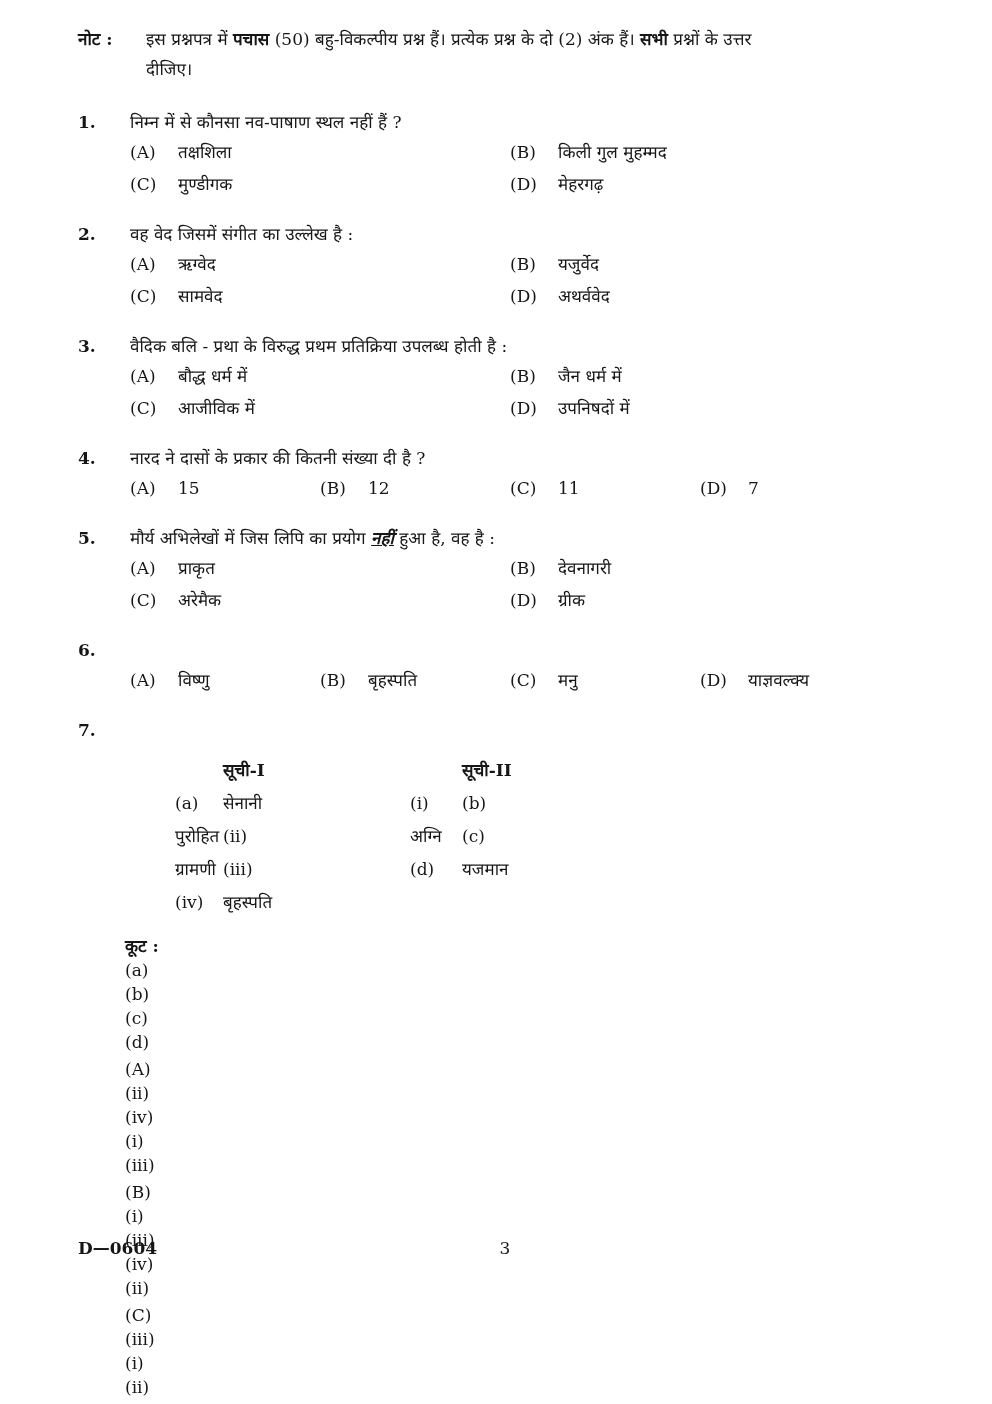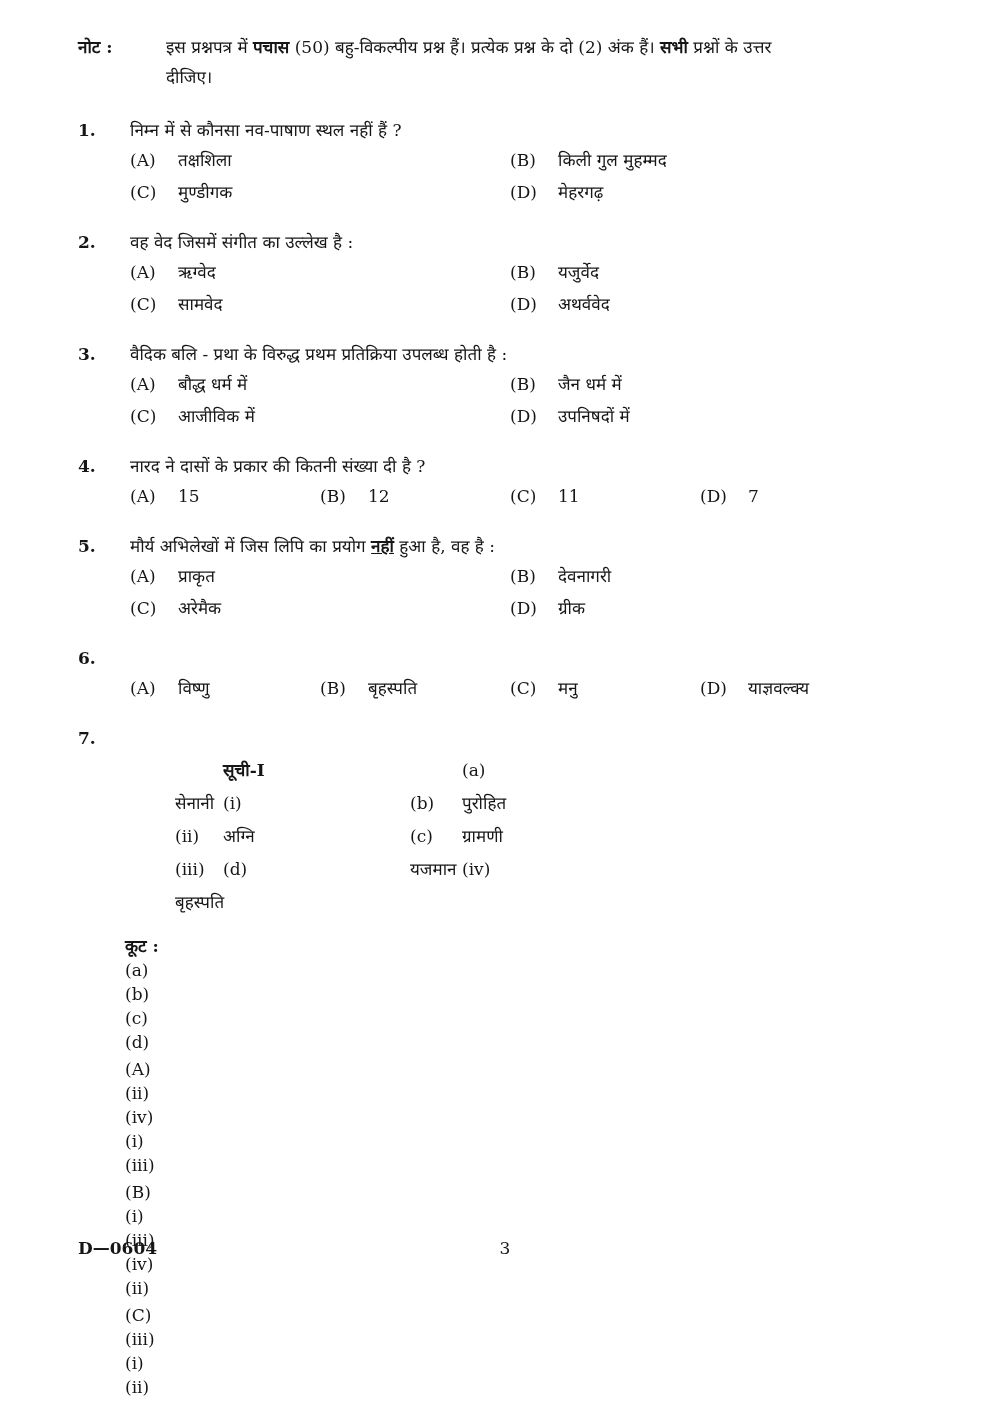--- a/index.html
+++ b/index.html
@@ -12,37 +12,37 @@
     font-family:"DejaVu Serif","Liberation Serif",serif;
     font-size:17px;
     line-height:24px;
     overflow:hidden;
   }
   .inner { padding:0 56px 0 78px; }
   .head { padding-top:128px; text-align:center; }
   .subject { font-weight:bold; font-size:19px; }
   .paper { font-weight:bold; font-size:19px; margin-top:20px; letter-spacing:.5px; }
 
-  .note { display:flex; margin-top:32px; line-height:30px;gap:20px; }
+  .note { display:flex; margin-top:24px; line-height:30px; }
   .note-label { font-weight:bold; width:68px; flex:none; }
   .seg-b { font-weight:bold; }
 
   .q { margin-top:26px; }
   .q-line { display:flex; }
   .q-num { width:52px; flex:none; font-weight:bold; }
   .q-text { }
-  .u { font-weight:bold; text-decoration:underline; }
+  .u { font-weight:bold; text-decoration:underline;font-style:italic; }
 
   .opts { margin-left:52px; margin-top:6px; }
   .opts.grid2 { display:grid; grid-template-columns:380px 1fr; row-gap:8px; }
   .opts.grid4 { display:grid; grid-template-columns:190px 190px 190px 1fr; }
   .opt { display:flex; }
   .opt-label { width:48px; flex:none; }
 
-  .match { margin-left:97px; margin-top:8px; }
+  .match { margin-left:97px; margin-top:16px; }
   .match-grid { display:grid; grid-template-columns:48px 187px 52px auto; row-gap:9px; }
   .match-head { font-weight:bold; }
 
   .code { margin-left:47px; margin-top:20px; }
   .code-row { display:flex; margin-top:3px; line-height:24px;flex-direction:column; }
   .c-koot { width:110px; flex:none; font-weight:bold; }
   .c-ind { width:50px; flex:none; }
   .c-lab { width:60px; flex:none; }
   .c-val { width:68px; flex:none; }
 
@@ -218,20 +218,21 @@
     <div class="q">
       <div class="q-line">
         <span class="q-num">7.</span>
       </div>
 
       <div class="match">
         <div class="match-grid">
           <span class="spacer" aria-hidden="true"></span>
           <span class="match-head">सूची-I</span>
           <span class="spacer" aria-hidden="true"></span>
+          <span class="match-head">सूची-II</span>
 
           <span>(a)</span>
           <span>सेनानी</span>
           <span>(i)</span>
 
           <span>(b)</span>
           <span>पुरोहित</span>
           <span>(ii)</span>
           <span>अग्नि</span>
 

